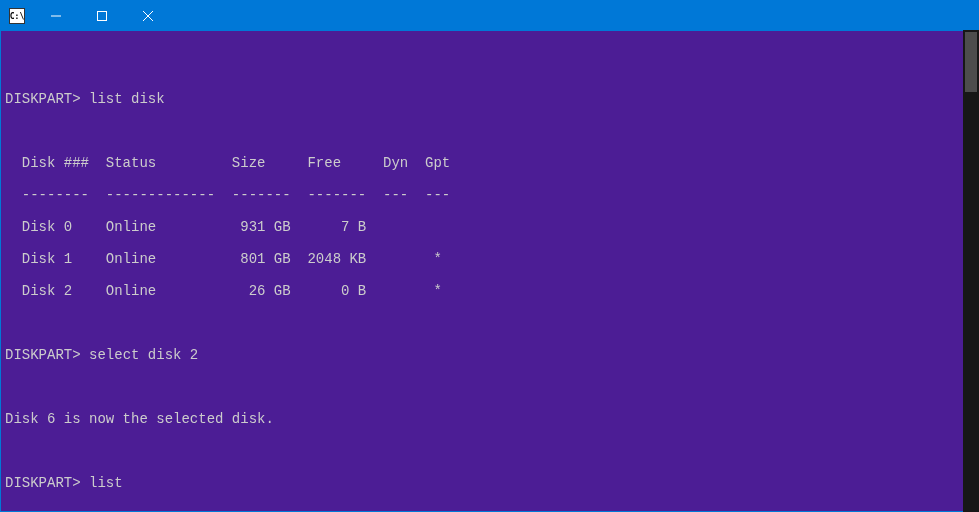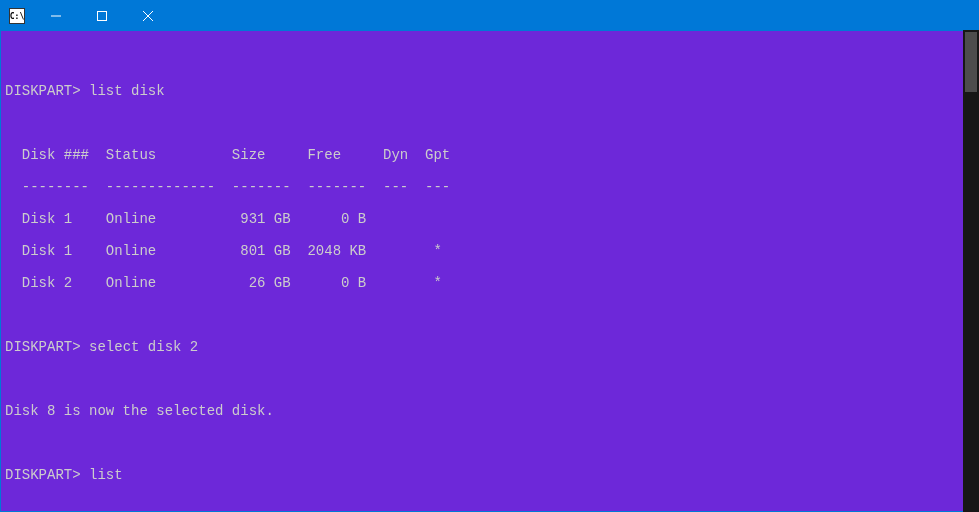--- a/index.html
+++ b/index.html
@@ -54,25 +54,25 @@
     height: 100%;
     display: flex;
     align-items: center;
     justify-content: center;
     color: #ffffff;
     cursor: pointer;
   }
   .titlebar-btn svg { width: 10px; height: 10px; }
   .terminal {
     flex: 1;
-    background: #6d28d9;
+    background: #4c1d95;
     color: #cccccc;
     font-size: 14px;
     line-height: 16px;
-    padding: 4px 4px;
+    padding: 12px 4px;
     white-space: pre;
     overflow: hidden;
     position: relative;
     letter-spacing: 0px;
   }
   .terminal-line {
     min-height: 16px;
   }
   .scrollbar {
     position: absolute;
@@ -116,27 +116,27 @@
       </div>
     </div>
   </div>
 
   <div class="terminal">
 <div class="terminal-line"> </div>
 <div class="terminal-line"><span>DISKPART&gt;</span> <span>list disk</span></div>
 <div class="terminal-line"> </div>
 <div class="terminal-line">  Disk ###  Status         Size     Free     Dyn  Gpt</div>
 <div class="terminal-line">  --------  -------------  -------  -------  ---  ---</div>
-<div class="terminal-line">  Disk 1    Online          931 GB      0 B</div>
+<div class="terminal-line">  Disk 0    Online          931 GB      7 B</div>
 <div class="terminal-line">  Disk 1    Online          801 GB  2048 KB        *</div>
 <div class="terminal-line">  Disk 2    Online           26 GB      0 B        *</div>
 <div class="terminal-line"> </div>
 <div class="terminal-line"><span>DISKPART&gt;</span> <span>select disk 2</span></div>
 <div class="terminal-line"> </div>
-<div class="terminal-line">Disk 8 is now the selected disk.</div>
+<div class="terminal-line">Disk 6 is now the selected disk.</div>
 <div class="terminal-line"> </div>
 <div class="terminal-line"><span>DISKPART&gt;</span> <span>list</span></div>
 <div class="terminal-line"> </div>
 
 
 
 
 
 
 

